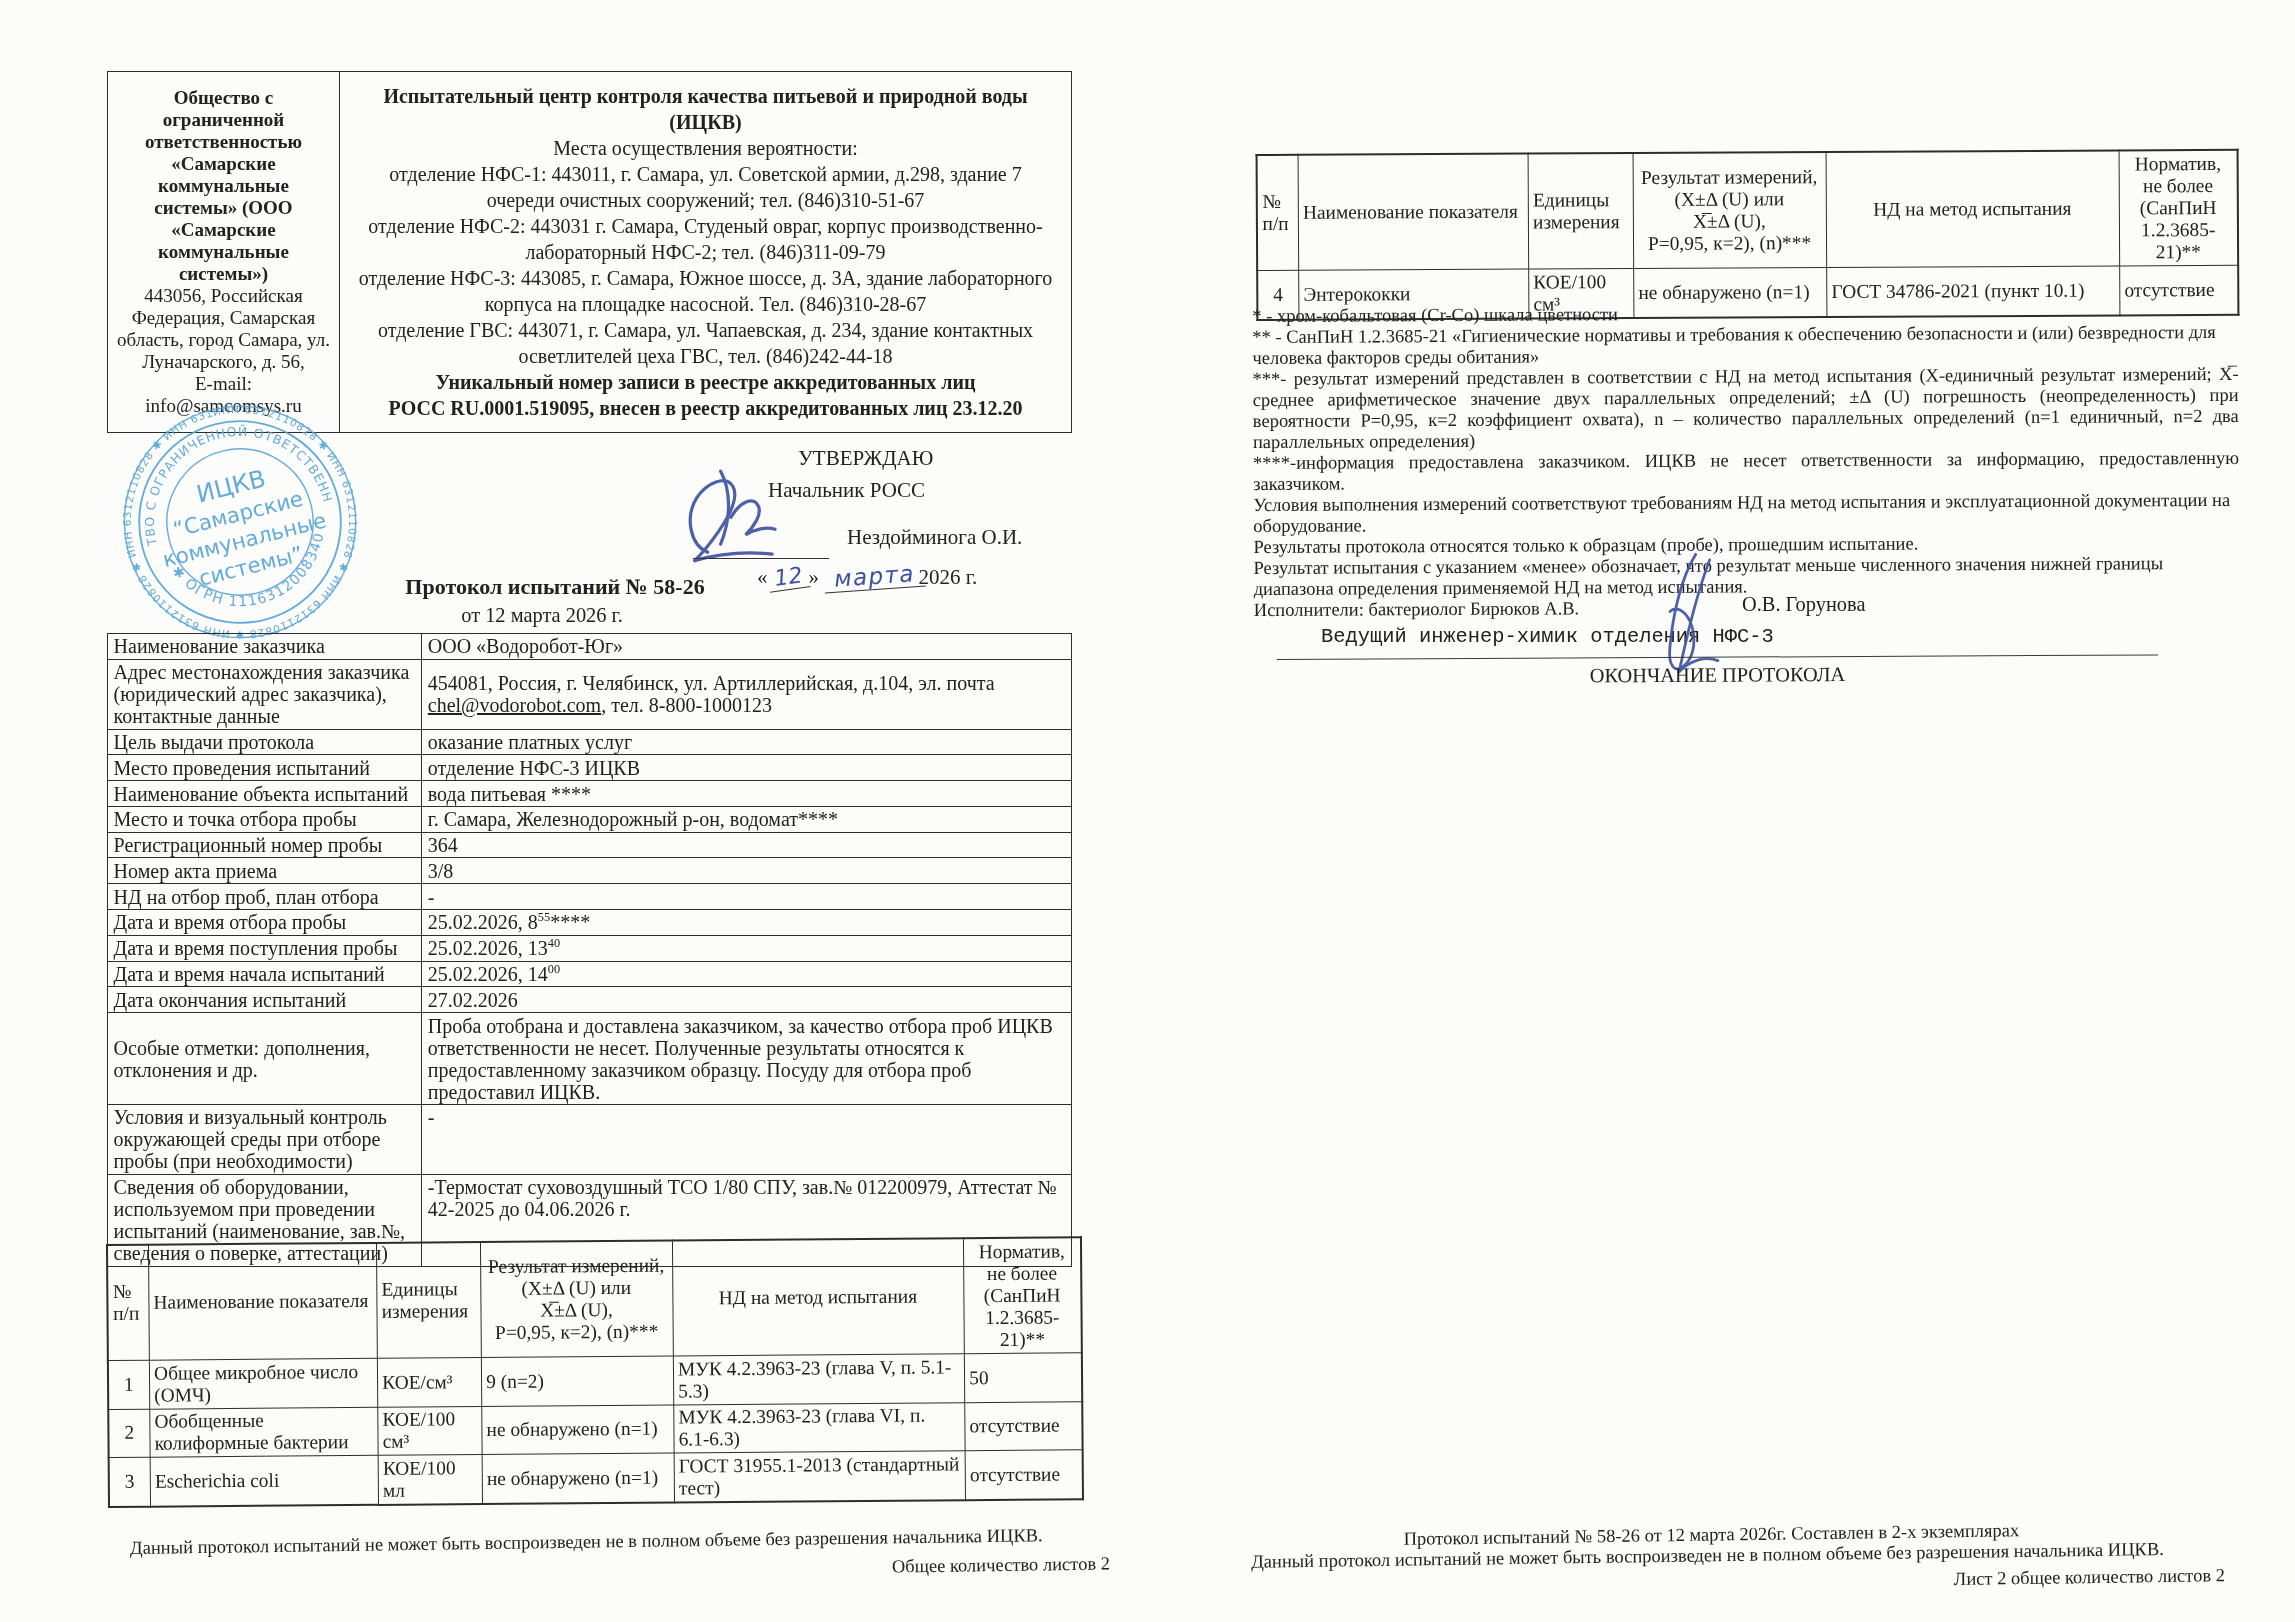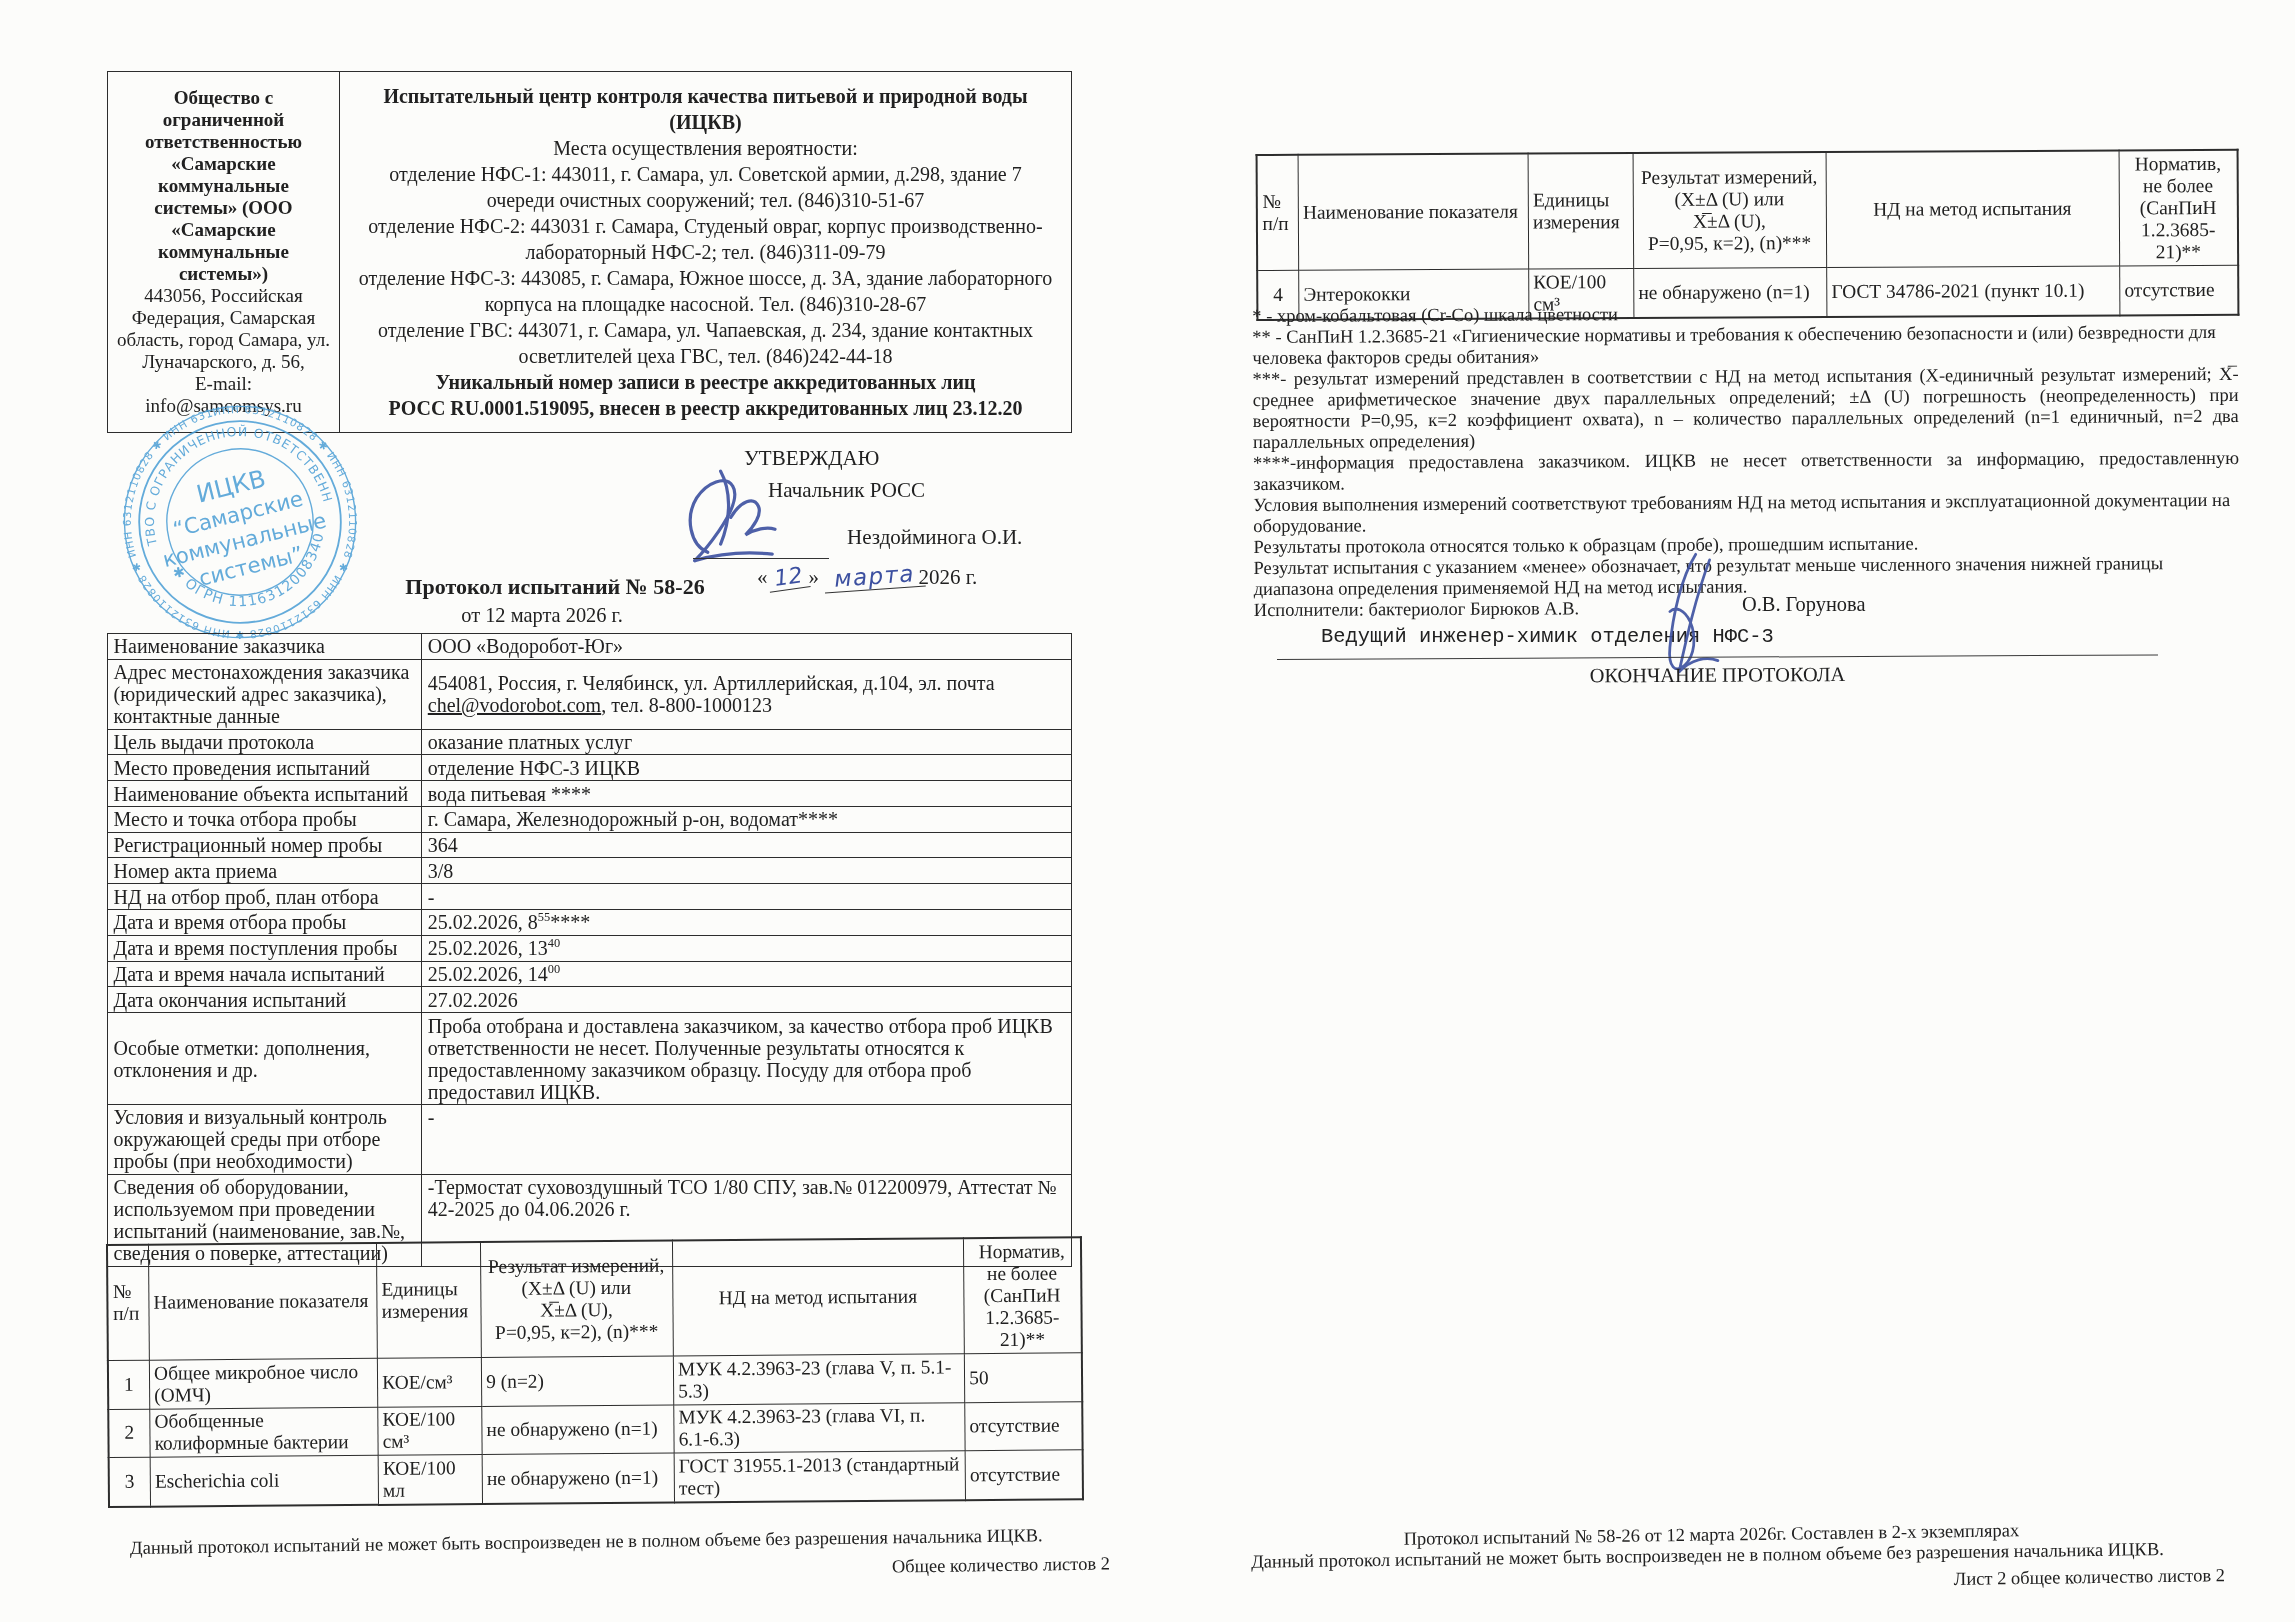--- a/index.html
+++ b/index.html
@@ -88,21 +88,21 @@
           <textPath href="#arcBottom" startOffset="50%" text-anchor="middle">✱ ОГРН 1116312008340</textPath>
         </text>
         <text y="-62" text-anchor="middle" font-size="52" fill="#4fa0d6">ИЦКВ</text>
         <text y="-2" text-anchor="middle" font-size="46" fill="#4fa0d6">“Самарские</text>
         <text y="56" text-anchor="middle" font-size="46" fill="#4fa0d6">коммунальные</text>
         <text y="114" text-anchor="middle" font-size="46" fill="#4fa0d6">системы”</text>
       </g>
     </svg>
 
     <div class="abs" style="left:685px;top:446px;width:416px;font-size:21px;">
-      <div style="margin-left:59px;">УТВЕРЖДАЮ</div>
+      <div style="margin-left:113px;">УТВЕРЖДАЮ</div>
       <div style="margin-left:83px;margin-top:7.4px;">Начальник РОСС</div>
       <svg class="abs" style="left:-9.3px;top:16px;" width="139" height="106" viewBox="0 0 300 230">
         <g fill="none" stroke="#3c50a0" stroke-width="7" stroke-linecap="round" opacity="0.9">
           <path d="M68,196 C30,180 18,120 44,78 C66,44 108,28 122,52 C136,74 118,112 92,150 C70,182 48,206 40,214"></path>
           <path d="M96,20 C118,60 120,120 96,178"></path>
           <path d="M118,120 C140,84 168,74 178,96 C186,114 168,140 150,158 C170,146 196,140 214,146"></path>
           <path d="M40,214 C96,198 152,194 208,200"></path>
         </g>
       </svg>
       <div class="abs" style="left:162px;top:79px;font-size:21px;">Нездойминога О.И.</div>

